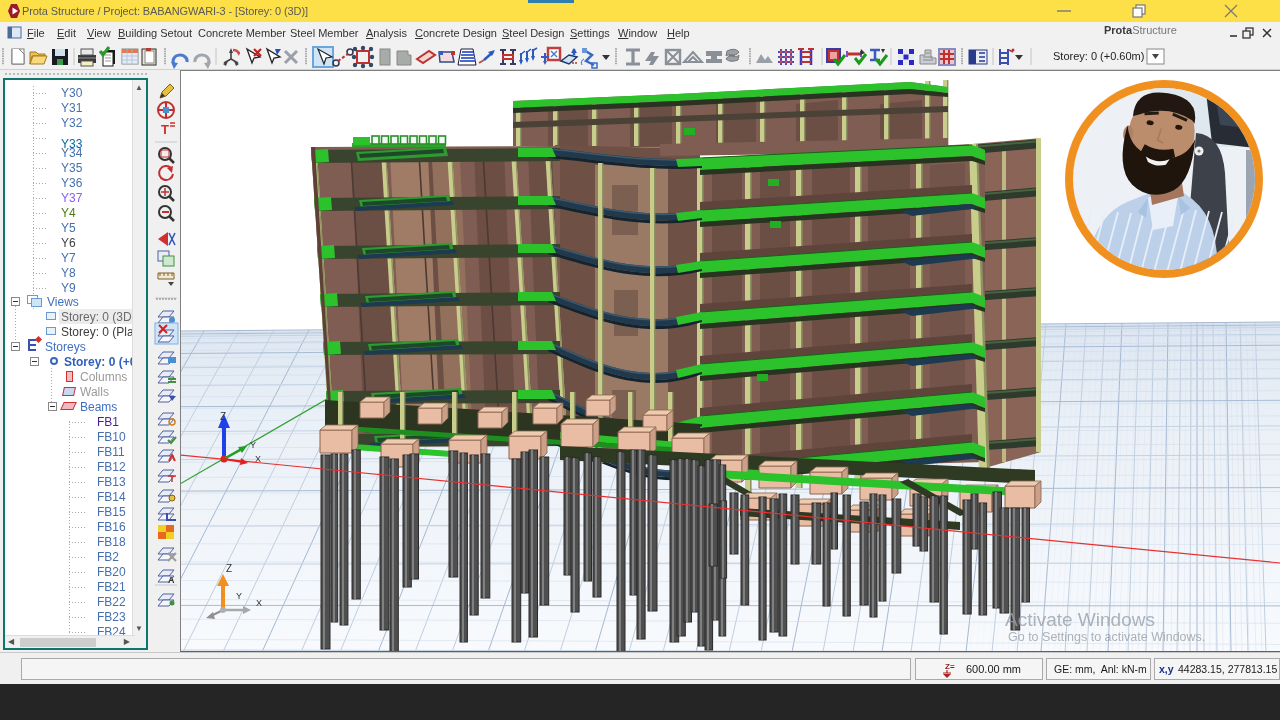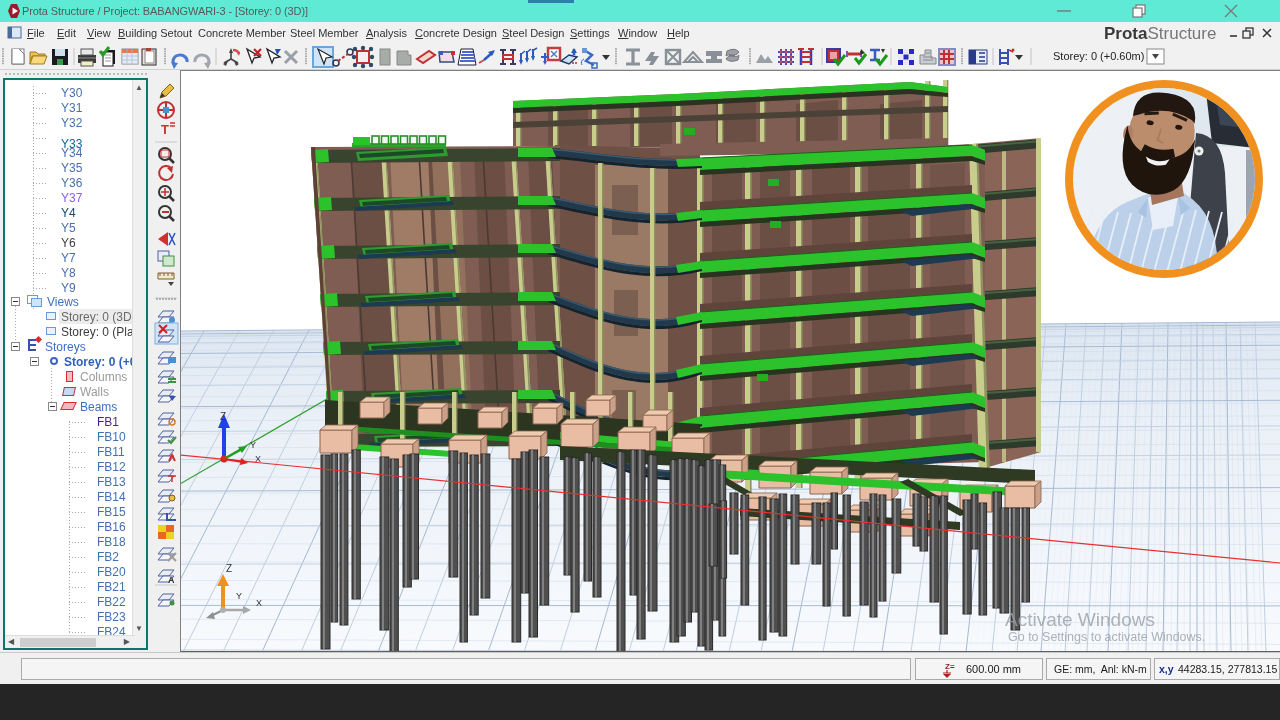--- a/index.html
+++ b/index.html
@@ -1,15 +1,15 @@
 <!DOCTYPE html>
 <html><head><meta charset="utf-8"><style>
 * {margin:0;padding:0;box-sizing:border-box}
 body {width:1280px;height:720px;position:relative;font-family:"Liberation Sans",sans-serif;background:#fff;overflow:hidden}
-.titlebar {position:absolute;left:0;top:0;width:1280px;height:24px;background:#5eead4}
+.titlebar {position:absolute;left:0;top:0;width:1280px;height:24px;background:#fde047}
 .menubar {position:absolute;left:0;top:22px;width:1280px;height:22px;background:#f1f1f1}
 .mi {position:absolute;top:5px;font-size:11px;color:#333}
 .toolbar {position:absolute;left:0;top:44px;width:1280px;height:26px;background:#f1f1f1;border-bottom:1px solid #d0d0d0}
 .treepanel {position:absolute;left:0;top:70px;width:150px;height:582px;background:#f0f0f0}
 .treeinner {position:absolute;left:3px;top:8px;width:145px;height:572px;background:#fff;border:2px solid #0f766e;overflow:hidden}
 .trow {position:absolute;font-size:12px;white-space:nowrap}
 .dash {position:absolute;height:1px;background:repeating-linear-gradient(90deg,#aaa 0 1px,transparent 1px 3px)}
 .vguide {position:absolute;width:1px;background:repeating-linear-gradient(180deg,#aaa 0 1px,transparent 1px 3px)}
 .strip {position:absolute;left:150px;top:70px;width:30px;height:582px;background:#f0f0f0}
 .viewport {position:absolute;left:180px;top:70px;width:1100px;height:582px;background:#fff;border-left:1px solid #808080;border-top:1px solid #808080;border-bottom:1px solid #606060}
@@ -40,21 +40,21 @@
     <div class="mi" style="left:87px"><span style="text-decoration:underline">V</span>iew</div>
     <div class="mi" style="left:118px"><span style="text-decoration:underline">B</span>uilding Setout</div>
     <div class="mi" style="left:198px">Concrete Member</div>
     <div class="mi" style="left:290px">Steel Member</div>
     <div class="mi" style="left:366px"><span style="text-decoration:underline">A</span>nalysis</div>
     <div class="mi" style="left:415px"><span style="text-decoration:underline">C</span>oncrete Design</div>
     <div class="mi" style="left:502px"><span style="text-decoration:underline">S</span>teel Design</div>
     <div class="mi" style="left:570px"><span style="text-decoration:underline">S</span>ettings</div>
     <div class="mi" style="left:618px"><span style="text-decoration:underline">W</span>indow</div>
     <div class="mi" style="left:667px"><span style="text-decoration:underline">H</span>elp</div>
- <div style="position:absolute;left:1104px;top:2px;font-size:17px;color:#777"><b style="color:#3a3a3a">Prota</b>Structure</div>
+ <div style="position:absolute;left:1104px;top:2px;font-size:11px;color:#777"><b style="color:#3a3a3a">Prota</b>Structure</div>
  <svg width="60" height="22" style="position:absolute;left:1222px;top:0">
    <line x1="8" y1="14" x2="15" y2="14" stroke="#333" stroke-width="1.6"></line>
    <rect x="24" y="6" width="7" height="7" fill="none" stroke="#333" stroke-width="1.3"></rect>
    <rect x="21" y="9" width="7" height="7" fill="#f0f0f0" stroke="#333" stroke-width="1.3"></rect>
    <path d="M41,7 l8,8 M49,7 l-8,8" stroke="#333" stroke-width="1.5"></path>
  </svg>
 </div>
 <div class="toolbar">
  <svg width="1280" height="25">
       <g transform="translate(0,13)">
@@ -392,21 +392,21 @@
         <div class="trow" style="top:56px;left:56px;color:#0369a1">Y33</div>
         <div class="dash" style="top:57px;left:28px;width:14px"></div>
         <div class="trow" style="top:65px;left:56px;color:#4570ad">Y34</div>
         <div class="dash" style="top:72px;left:28px;width:14px"></div>
         <div class="trow" style="top:80px;left:56px;color:#4570ad">Y35</div>
         <div class="dash" style="top:87px;left:28px;width:14px"></div>
         <div class="trow" style="top:95px;left:56px;color:#4570ad">Y36</div>
         <div class="dash" style="top:102px;left:28px;width:14px"></div>
         <div class="trow" style="top:110px;left:56px;color:#8b5cf6">Y37</div>
         <div class="dash" style="top:117px;left:28px;width:14px"></div>
-        <div class="trow" style="top:125px;left:56px;color:#0c4a6e">Y4</div>
+        <div class="trow" style="top:125px;left:56px;color:#4d7c0f">Y4</div>
         <div class="dash" style="top:132px;left:28px;width:14px"></div>
         <div class="trow" style="top:140px;left:56px;color:#4570ad">Y5</div>
         <div class="dash" style="top:147px;left:28px;width:14px"></div>
         <div class="trow" style="top:155px;left:56px;color:#404040">Y6</div>
         <div class="dash" style="top:162px;left:28px;width:14px"></div>
         <div class="trow" style="top:170px;left:56px;color:#4570ad">Y7</div>
         <div class="dash" style="top:177px;left:28px;width:14px"></div>
         <div class="trow" style="top:185px;left:56px;color:#4570ad">Y8</div>
         <div class="dash" style="top:192px;left:28px;width:14px"></div>
         <div class="trow" style="top:200px;left:56px;color:#4570ad">Y9</div>

